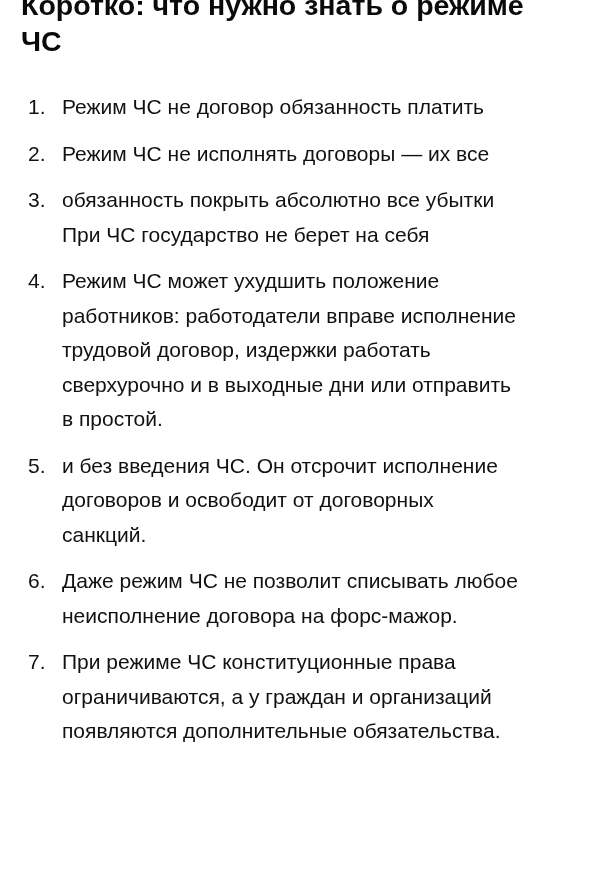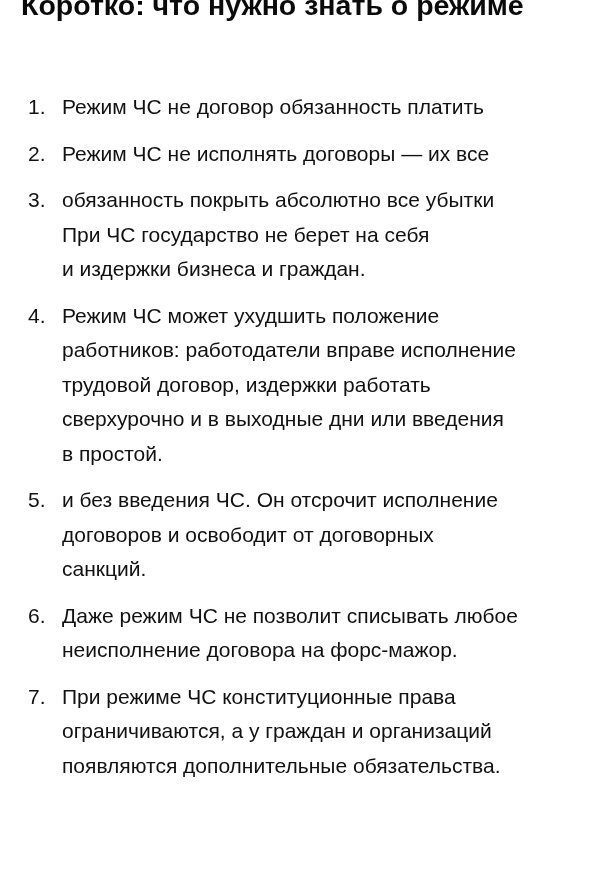--- a/index.html
+++ b/index.html
@@ -59,43 +59,43 @@
       display: block;
       white-space: nowrap;
     }
   </style>
 </head>
 <body>
 
 <div class="page">
   <h2 class="title">
     <span class="line">Коротко: что нужно знать о режиме</span>
+    <span class="line">ЧС</span>
   </h2>
 
   <ol class="list">
     <li class="item">
       <span class="item-num">1.</span>
       <span class="line">Режим ЧС не договор обязанность платить</span>
     </li>
     <li class="item">
       <span class="item-num">2.</span>
       <span class="line">Режим ЧС не исполнять договоры — их все</span>
     </li>
     <li class="item">
       <span class="item-num">3.</span>
       <span class="line">обязанность покрыть абсолютно все убытки</span>
       <span class="line">При ЧС государство не берет на себя</span>
-      <span class="line">и издержки бизнеса и граждан.</span>
     </li>
     <li class="item">
       <span class="item-num">4.</span>
       <span class="line">Режим ЧС может ухудшить положение</span>
       <span class="line">работников: работодатели вправе исполнение</span>
       <span class="line">трудовой договор, издержки работать</span>
-      <span class="line">сверхурочно и в выходные дни или введения</span>
+      <span class="line">сверхурочно и в выходные дни или отправить</span>
       <span class="line">в простой.</span>
     </li>
     <li class="item">
       <span class="item-num">5.</span>
       <span class="line">и без введения ЧС. Он отсрочит исполнение</span>
       <span class="line">договоров и освободит от договорных</span>
       <span class="line">санкций.</span>
     </li>
     <li class="item">
       <span class="item-num">6.</span>

